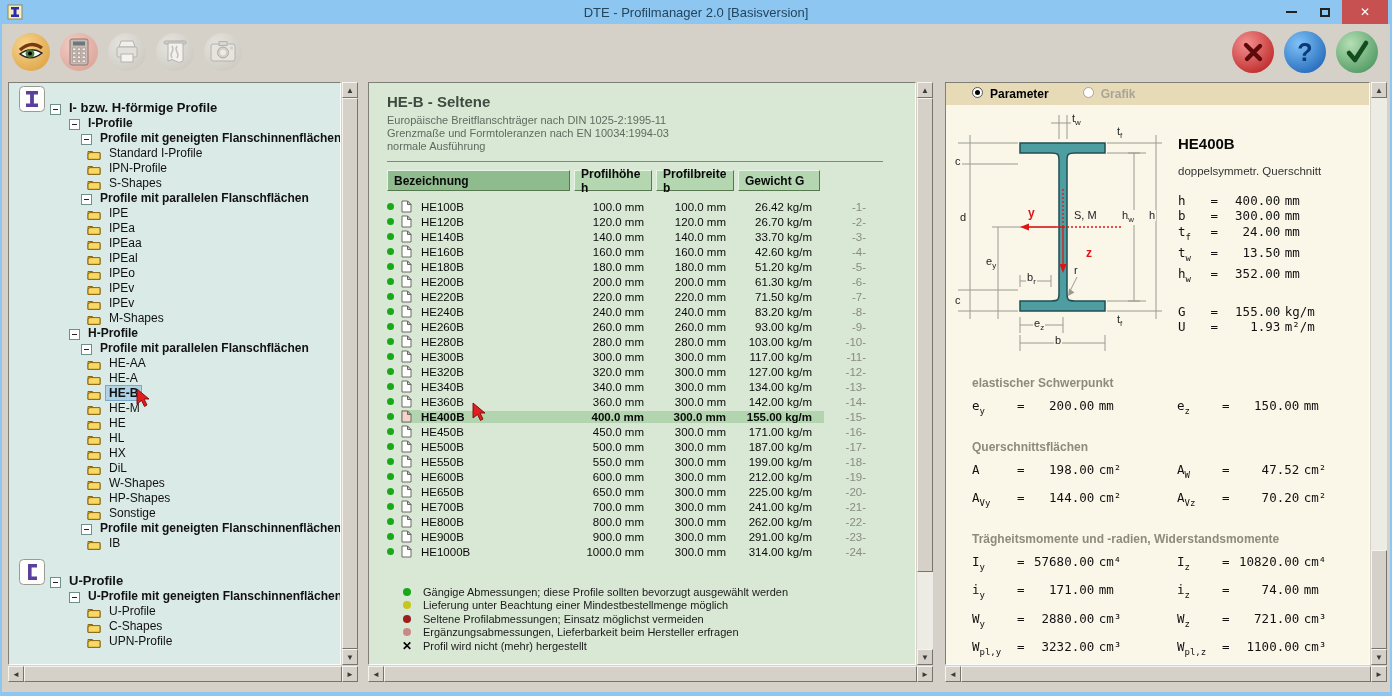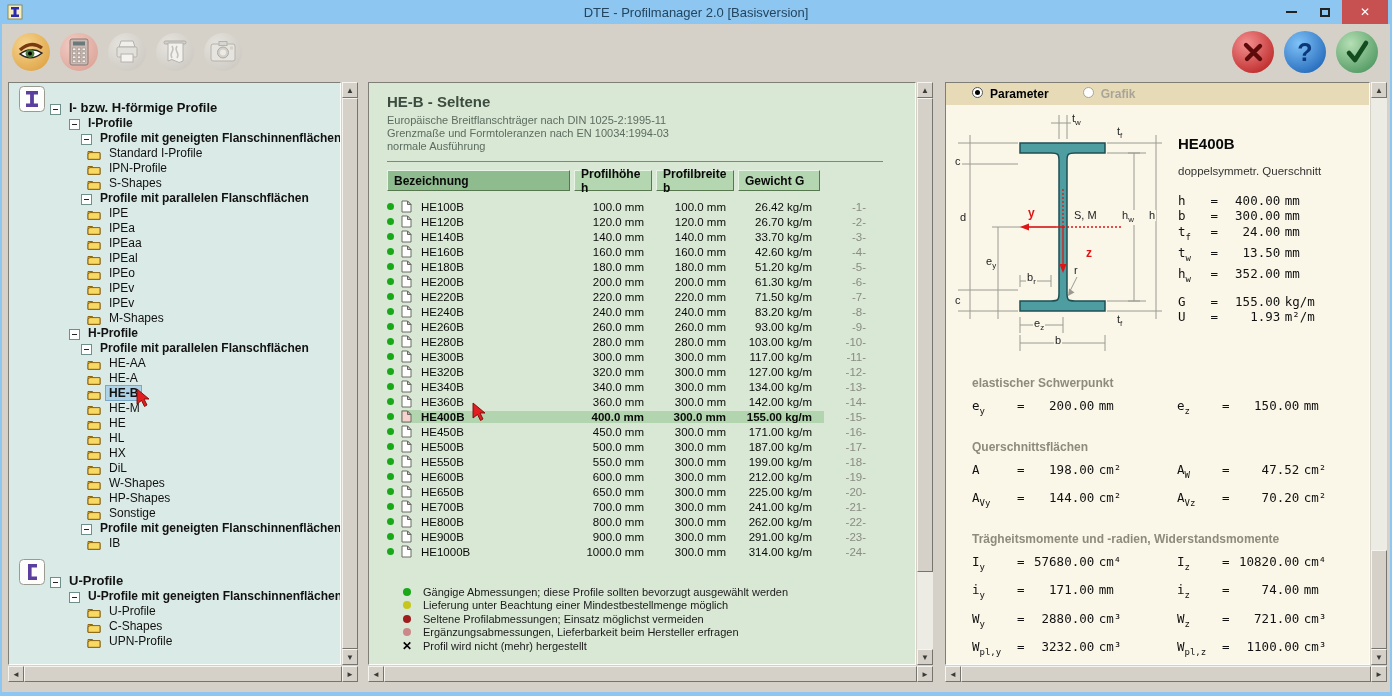--- a/index.html
+++ b/index.html
@@ -103,21 +103,21 @@
   .d-textcol{ position:absolute; left:232px; top:30px; }
   .d-name{ font-size:15px; font-weight:bold; color:#0a0a0a; }
   .d-sub{ font-size:11.5px; color:#333; margin:13px 0 16px; }
   .pmono{ font-family:"DejaVu Sans Mono", monospace; font-size:12.5px; color:#111; }
   .pline{ line-height:15.4px; white-space:nowrap; }
   .pcell .plabel{ display:inline-block; width:3.6em; }
   .pcell .peq{ margin-right:2px; }
   .pcell .pval{ display:inline-block; width:9ch; text-align:right; }
   .pcell .punit{ margin-left:0.6ch; }
   .dims-main .plabel{ width:2.6em; } .dims-main .pval{ width:8ch; }
-  .dims-weight{ margin-top:7px; }
+  .dims-weight{ margin-top:17px; }
   #param-sections{ position:absolute; left:26px; right:6px; top:271px; }
   .psection{ margin-bottom:17px; }
   .ps-title{ font-size:12px; font-weight:bold; color:#8e8a7c; margin-bottom:4px; white-space:nowrap; }
   .prow{ display:grid; grid-template-columns:205px 1fr; line-height:24px; white-space:nowrap; }
   sub{ font-size:0.72em; }
 
   .cursor{ position:absolute; z-index:50; }
 </style>
 </head>
 <body>

